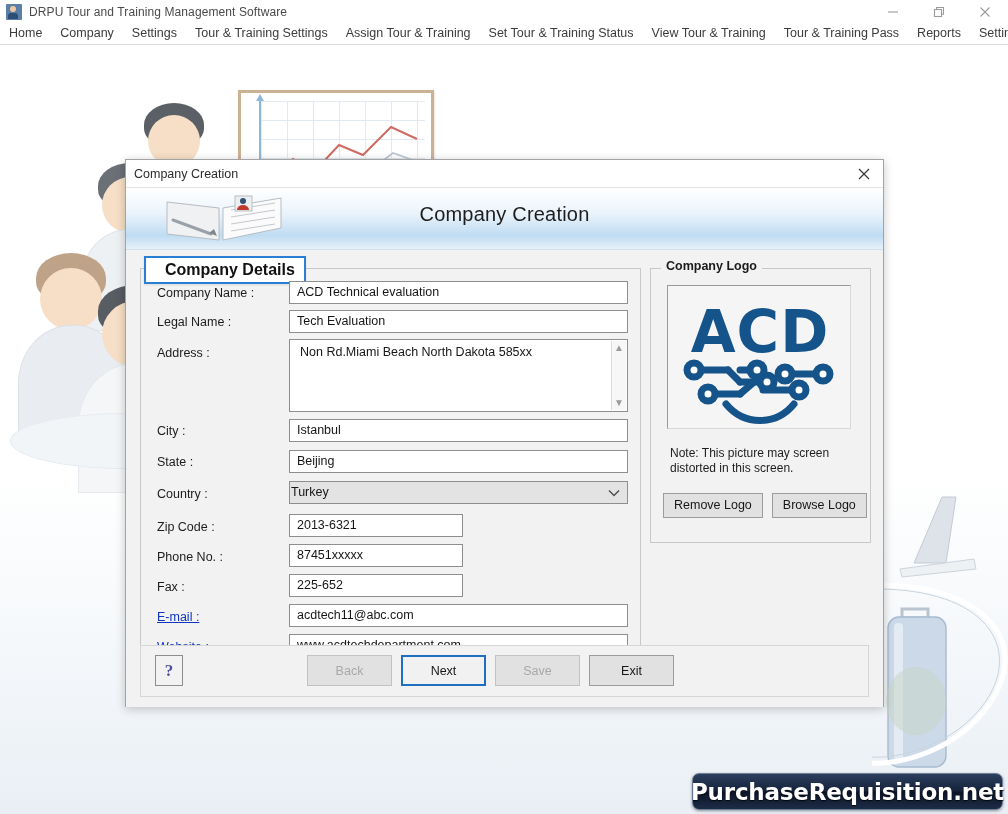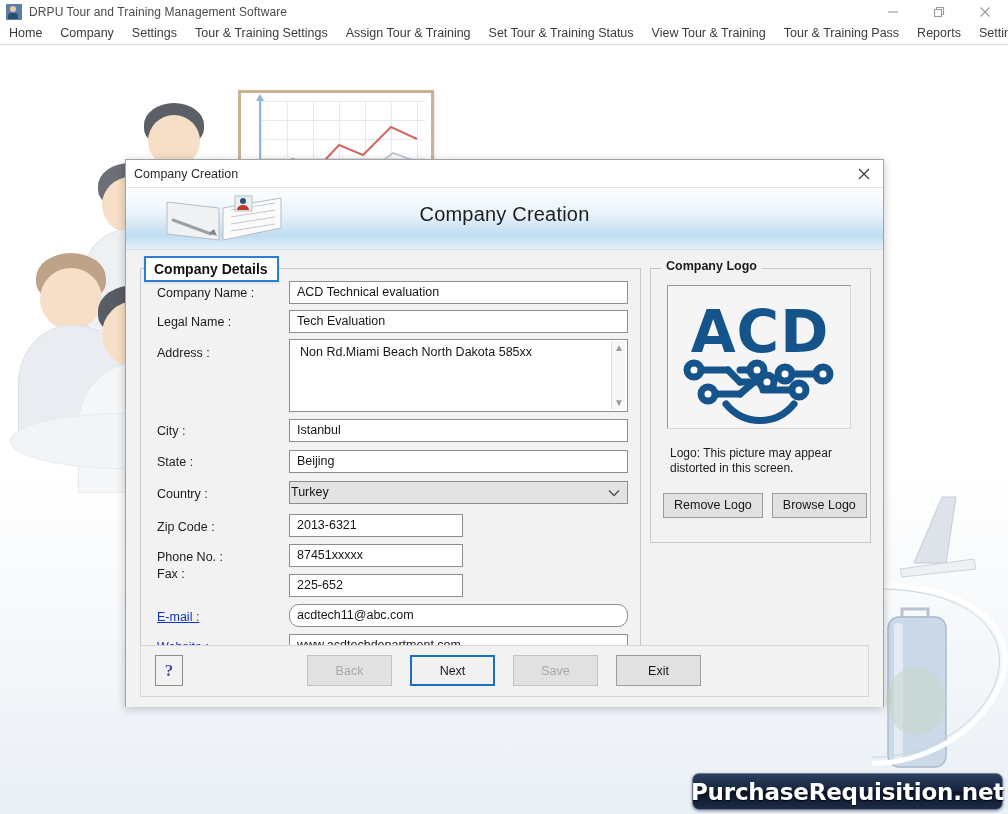--- a/index.html
+++ b/index.html
@@ -177,22 +177,22 @@
   .gb-legend {
     position: absolute; top: -10px; left: 10px;
     background: #f2f2f2; padding: 0 5px;
     font-size: 12.5px; font-weight: bold; color: #1a1a1a;
     white-space: nowrap;
   }
   .tab-legend {
     position: absolute; top: -13px; left: 3px;
     background: #ffffff;
     border: 2px solid #2a7fd4;
-    padding: 3px 9px 3px 8px;
-    font-size: 14px; font-weight: bold; color: #111;
+    padding: 3px 9px 3px 19px;
+    font-size: 16px; font-weight: bold; color: #111;
     white-space: nowrap;
     box-shadow: 0 1px 2px rgba(0,0,0,.10);
   }
   .flabel {
     position: absolute; left: 16px;
     font-size: 12.5px; color: #1c1c1c;
     white-space: nowrap;
   }
   .flabel.link {
     color: #1034c4; text-decoration: underline;
@@ -280,21 +280,21 @@
     width: 28px; height: 31px;
     background: #f2f2f2;
     border: 1px solid #8d8d8d;
     display: flex; align-items: center; justify-content: center;
     font-size: 17px; color: #4b4aa0; font-weight: bold;
     font-family: "Liberation Serif", serif;
     box-sizing: border-box;
   }
   .footer-actions {
     position: absolute; left: 166px; top: 9px;
-    display: flex; gap: 18px; align-items: center;
+    display: flex; gap: 9px; align-items: center;
   }
   .footer-actions .wbtn { width: 85px; height: 31px; display:flex; align-items:center; justify-content:center; padding:0; }
 
   
   .watermark {
     position: absolute; left: 692px; top: 773px;
     width: 309px; height: 35px;
     background: linear-gradient(180deg,#2b3f5e 0%, #16233c 48%, #0c1426 52%, #1d2c46 100%);
     border: 1px solid #6d7e99;
     border-radius: 7px;
@@ -474,25 +474,25 @@
               </svg>
           </span>
         </div>
 
         <div class="flabel" style="top:251px;">Zip Code :</div>
         <div class="fctl" style="left:148px; top:245px; width:174px;">2013-6321</div>
 
         <div class="flabel" style="top:281px;">Phone No. :</div>
         <div class="fctl" style="left:148px; top:275px; width:174px;">87451xxxxx</div>
 
-        <div class="flabel" style="top:298px;text-align:right;">Fax :</div>
+        <div class="flabel" style="top:311px;text-align:right;">Fax :</div>
         <div class="fctl" style="left:148px; top:305px; width:174px;">225-652</div>
 
         <div class="flabel link" style="top:341px;">E-mail :</div>
-        <div class="fctl" style="left:148px; top:335px; width:339px;border-radius:10px;">acdtech11@abc.com</div>
+        <div class="fctl" style="left:148px; top:335px; width:339px;">acdtech11@abc.com</div>
 
         <div class="flabel link" style="top:371px;">Website :</div>
         <div class="fctl" style="left:148px; top:365px; width:339px;">www.acdtechdepartment.com</div>
       </div>
 
       <div class="groupbox gb-logo">
         <div class="gb-legend">Company Logo</div>
 
         <div class="logo-frame">
           <svg width="184" height="144" viewBox="0 0 184 144">
@@ -513,21 +513,21 @@
               <circle cx="89" cy="84" r="7"></circle>
               <circle cx="99" cy="96" r="7"></circle>
               <circle cx="117" cy="88" r="7"></circle>
               <circle cx="155" cy="88" r="7"></circle>
               <circle cx="40" cy="108" r="7"></circle>
               <circle cx="131" cy="104" r="7"></circle>
             </g>
           </svg>
         </div>
 
-        <div class="logo-note">Logo: This picture may appear distorted in this screen.</div>
+        <div class="logo-note">Note: This picture may screen distorted in this screen.</div>
 
         <div class="logo-btns">
           <div class="wbtn">Remove Logo</div>
           <div class="wbtn">Browse Logo</div>
         </div>
       </div>
 
       <div class="dlg-footer">
         <div class="help-btn">?</div>
         <div class="footer-actions">

